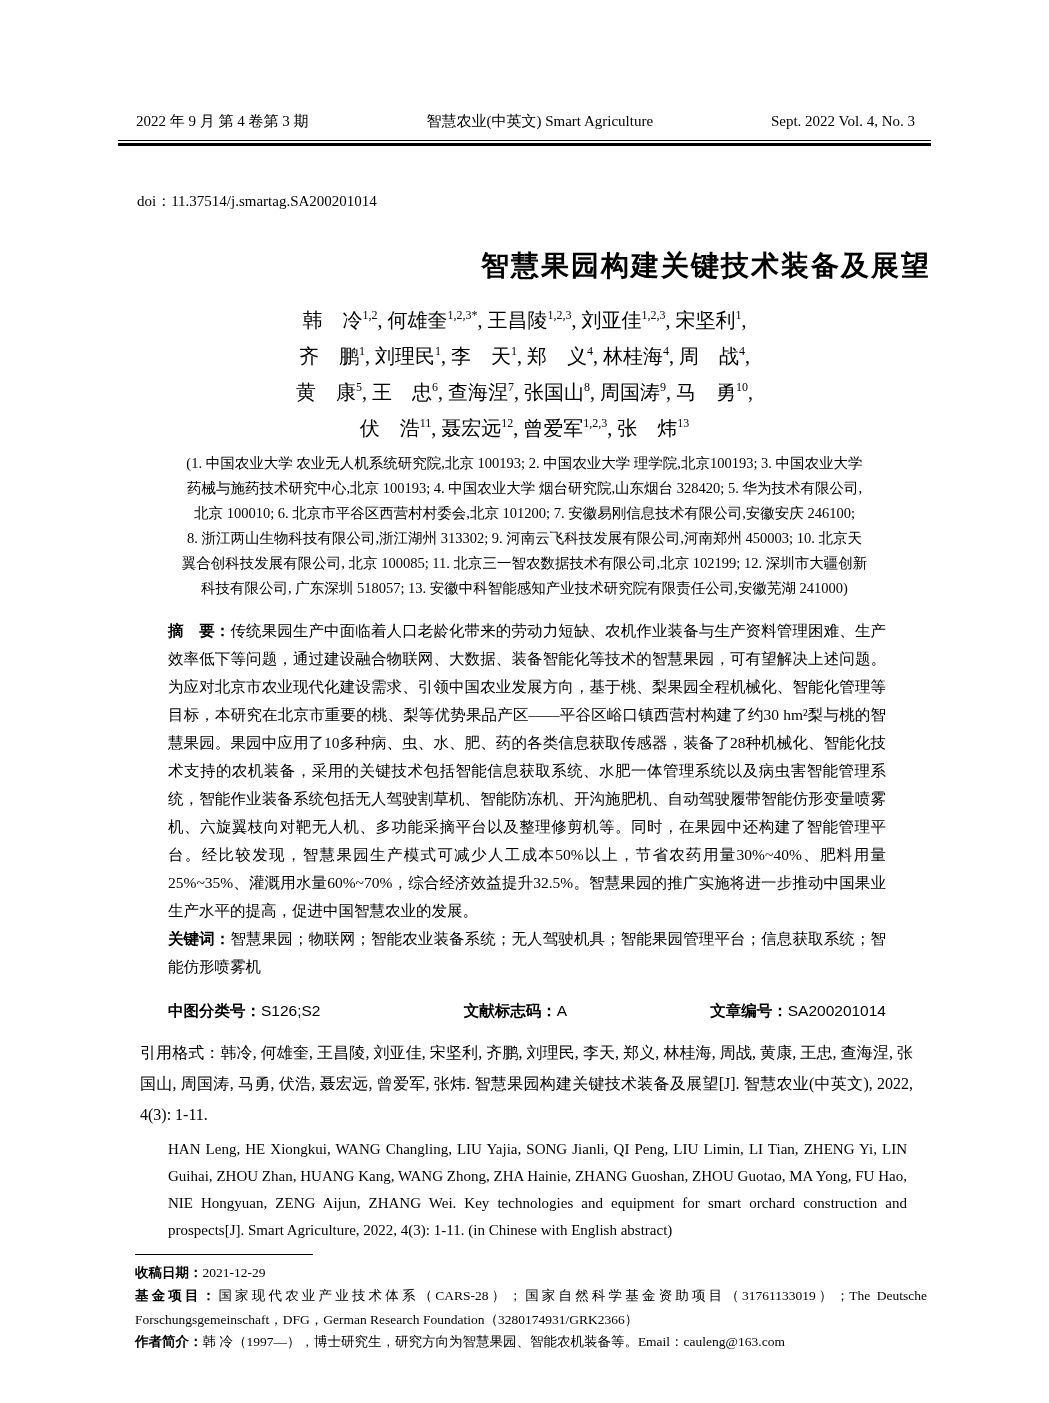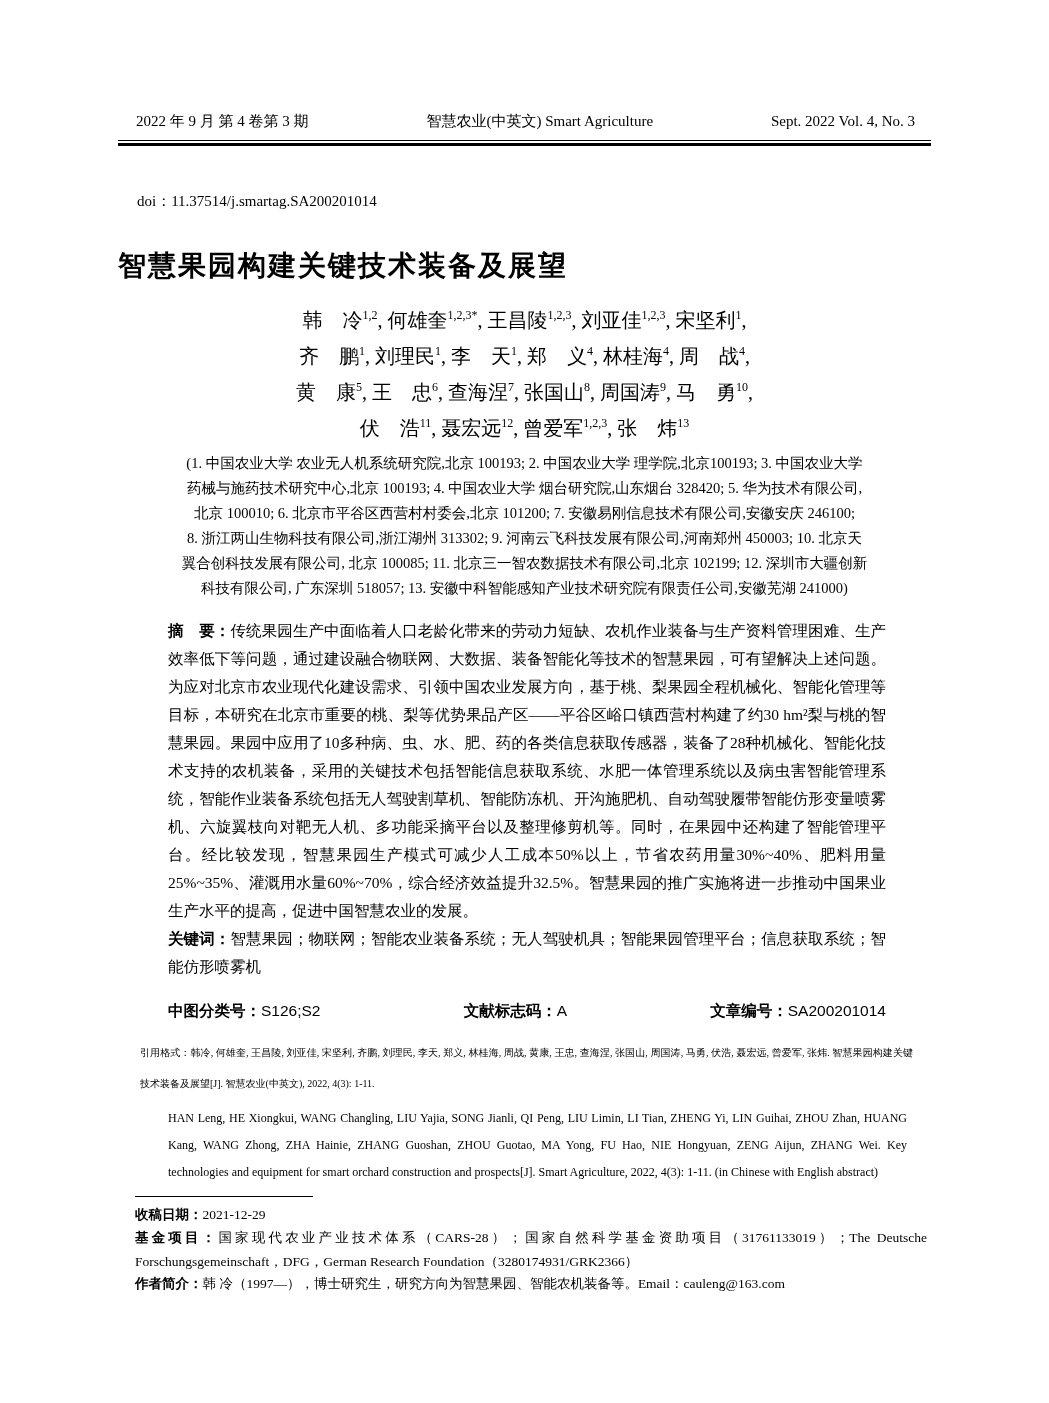--- a/index.html
+++ b/index.html
@@ -13,38 +13,38 @@
     display:flex;justify-content:space-between;align-items:baseline;
     padding:112px 16px 0 18px;font-size:15px;white-space:nowrap;
   }
   .header-rule{margin-top:9px;}
   .header-rule .thin{height:1px;background:#000;}
   .header-rule .thick{height:3px;background:#000;margin-top:2px;}
   
   .doi-line{margin-top:46px;padding-left:19px;font-size:15px;}
   
   .paper-title{
-    margin:36px 0 13px;text-align:left;font-family:Liberation Serif, serif;
+    margin:36px 0 13px;text-align:right;font-family:Liberation Serif, serif;
     font-weight:bold;font-size:28px;letter-spacing:2px;
   }
   
   .authors{margin-top:17px;text-align:center;font-size:20px;line-height:36px;}
   .authors sup{font-size:12px;line-height:0;}
   
   .affiliations{margin-top:5px;text-align:center;font-size:14.5px;line-height:25px;}
   
   .front-block{margin:16px 45px 0 50px;font-size:15.5px;line-height:28px;}
   .abstract-p{text-align:justify;}
   .lbl{font-family:"Liberation Sans","DejaVu Sans",sans-serif;font-weight:bold;}
   .keywords-p{text-align:justify;margin-top:0;}
   .meta-row{display:flex;justify-content:space-between;margin-top:2px;}
   .meta-row .val{font-family:"Liberation Sans","DejaVu Sans",sans-serif;}
   
-  .citation-cn{margin:12px 18px 0 22px;font-size:10px;line-height:31px;text-align:justify;}
-  .citation-en{margin:6px 24px 0 50px;font-size:12px;line-height:27px;text-align:justify;}
+  .citation-cn{margin:12px 18px 0 22px;font-size:16px;line-height:31px;text-align:justify;}
+  .citation-en{margin:6px 24px 0 50px;font-size:15px;line-height:27px;text-align:justify;}
   
   .footnote-rule{margin-top:10px;margin-left:17px;width:178px;height:0;border-top:1.5px solid #000;}
   .footnotes{margin-top:7px;padding:0 4px 0 17px;font-size:13.5px;line-height:22.5px;}
   .footnotes p{margin:0;text-align:justify;}
   .footnotes .flabel{font-family:Liberation Mono, monospace;font-weight:bold;}
   .footnotes sup{font-size:9px;line-height:0;}
 </style>
 </head>
 <body>
 

